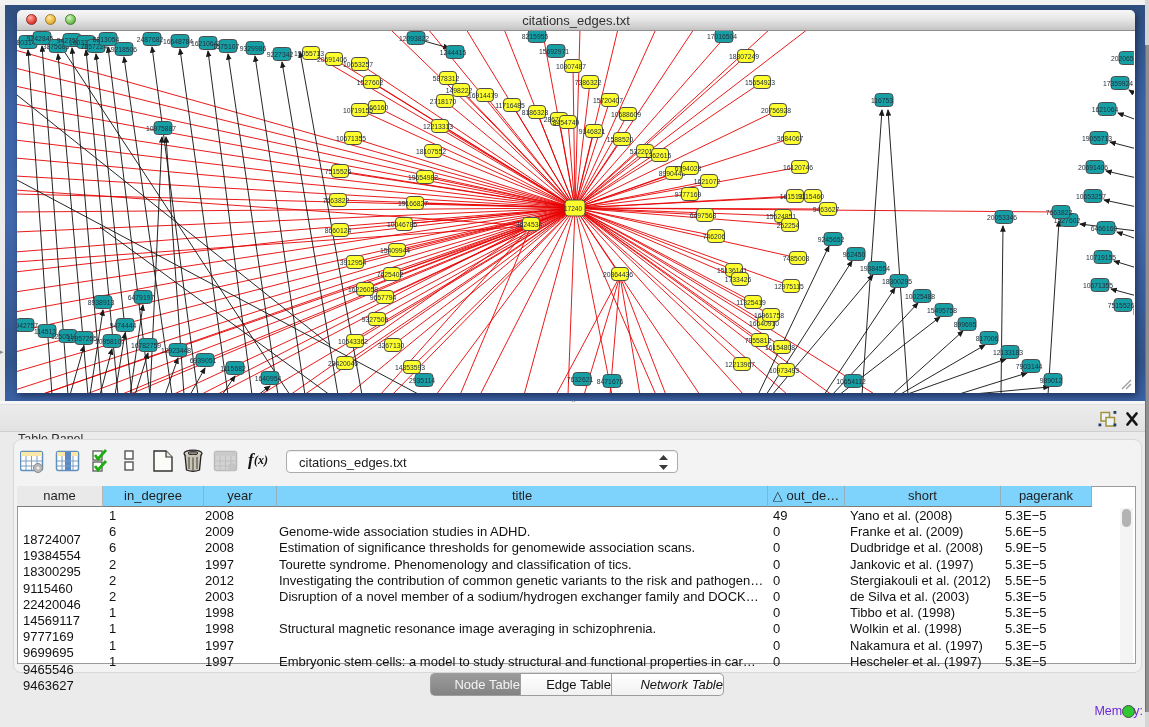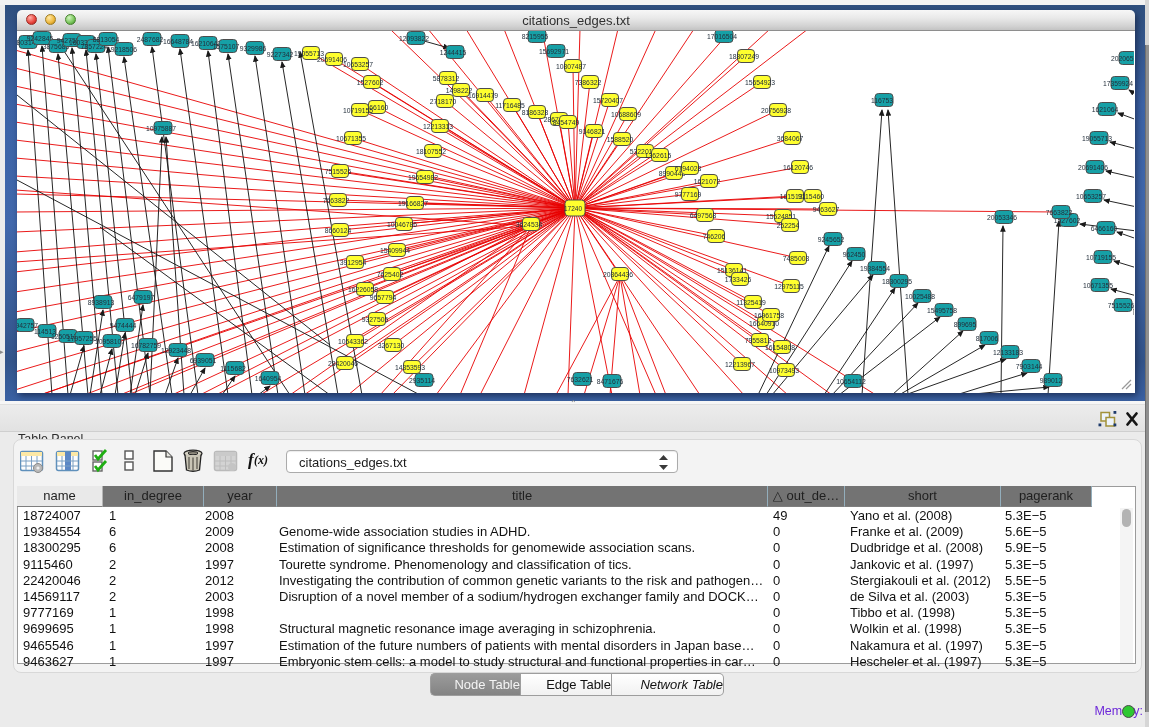--- a/index.html
+++ b/index.html
@@ -29,25 +29,25 @@
 #ptitle { position:absolute; left:0; top:405px; width:1149px; height:27px;
   background:linear-gradient(180deg,#ececec,#e2e2e2); border-bottom:1px solid #cfcfcf; }
 #ptitle .t { position:absolute; left:18px; top:6px; font-size:12.5px; color:#2c2c2c;margin-top:21px; }
 #innerpanel { position:absolute; left:13px; top:439px; width:1129px; height:234px;
   background:#f3f3f3; border:1px solid #d8d8d8; border-radius:8px; }
 #dropdown { position:absolute; left:286px; top:450px; width:392px; height:23px; background:#ffffff;
   border:1px solid #ababab; border-radius:4px; box-shadow:inset 0 1px 1px rgba(0,0,0,0.08); }
 #dropdown .t { position:absolute; left:12px; top:4px; font-size:13px; color:#1c1c1c; }
 #table { position:absolute; left:17px; top:486px; width:1119px; height:178px; background:#ffffff;
   border:1px solid #9b9b9b; overflow:hidden; }
-.hc { position:absolute; top:486px; height:21px; background:#737373; border-right:1px solid #93aebc;
+.hc { position:absolute; top:486px; height:21px; background:#7dd3fc; border-right:1px solid #93aebc;
    border-bottom:1px solid #7e7e7e; font-size:13px; color:#1f1f1f; text-align:center; line-height:20px; }
 .trow { position:absolute; left:17px; width:1119px; height:16px; font-size:13px; color:#111; }
 .trow span { position:absolute; top:0; white-space:nowrap; overflow:hidden; }
-.c0 { left:6px; width:80px; }
+.c0 { left:6px; width:80px;margin-top:24px; }
 .c1 { left:92px; width:95px; }
 .c2 { left:188px; width:70px; }
 .c3 { left:262px; width:486px; }
 .c4 { left:756px; width:70px; }
 .c5 { left:833px; width:152px; }
 .c6 { left:988px; width:88px; }
 #vsb { position:absolute; left:1120px; top:508px; width:13px; height:155px; background:#f4f4f4; }
 #vsbthumb { position:absolute; left:1122px; top:509px; width:9px; height:18px; background:#b3b3b3; border-radius:5px; }
 .seg { position:absolute; top:673px; height:23px; border:1px solid #9d9d9d; font-size:13px;
   text-align:right; line-height:21px; }
@@ -693,21 +693,20 @@
     <span class="c2">1998</span>
 <span class="c3">Structural magnetic resonance image averaging in schizophrenia.</span>
     <span class="c4">0</span>
     <span class="c5">Wolkin et al. (1998)</span>
 <span class="c6">5.3E−5</span>
   </div>
 <div class="trow" style="top:637.6000000000004px">
 <span class="c0">9465546</span>
     <span class="c1">1</span>
     <span class="c2">1997</span>
-<span class="c3">Estimation of the future numbers of patients with mental disorders in Japan base…</span>
     <span class="c4">0</span>
     <span class="c5">Nakamura et al. (1997)</span>
 <span class="c6">5.3E−5</span>
   </div>
 <div class="trow" style="top:653.8000000000004px">
 <span class="c0">9463627</span>
     <span class="c1">1</span>
     <span class="c2">1997</span>
 <span class="c3">Embryonic stem cells: a model to study structural and functional properties in car…</span>
     <span class="c4">0</span>

